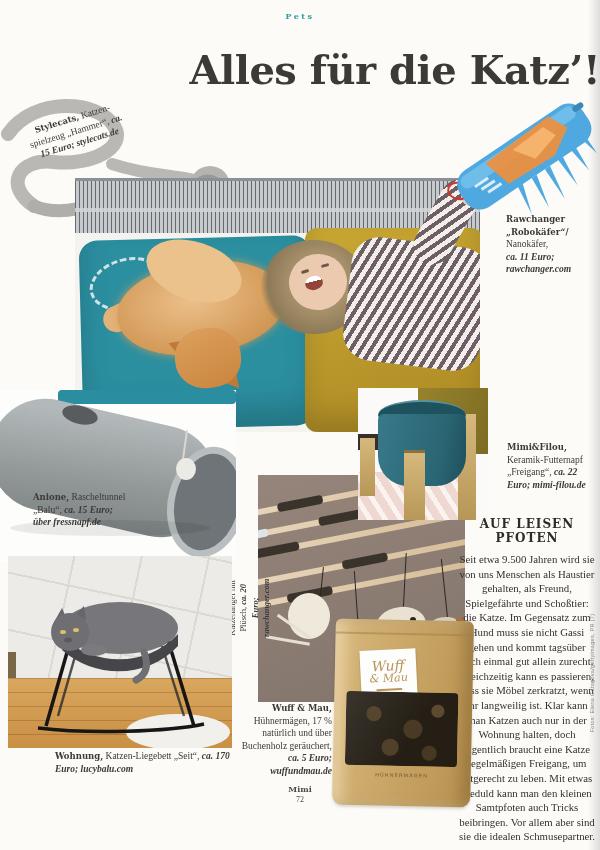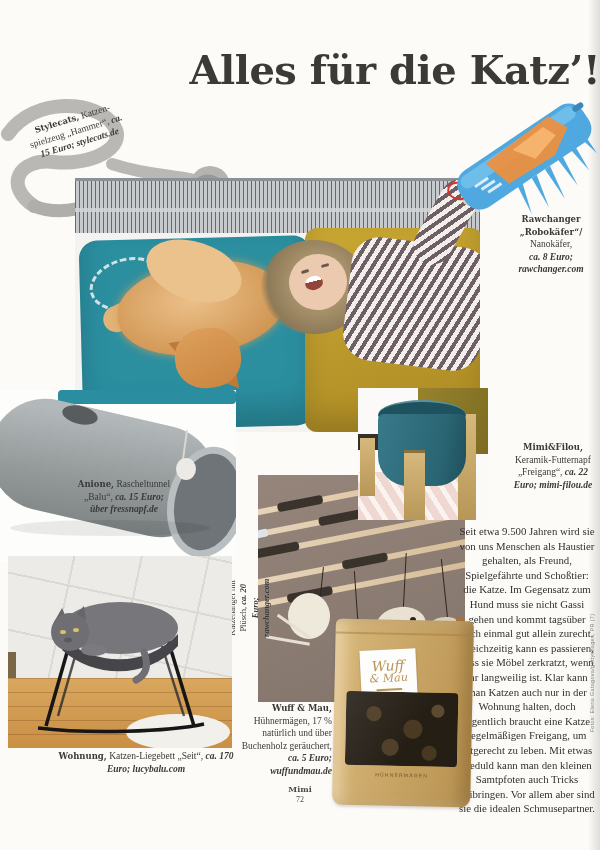--- a/index.html
+++ b/index.html
@@ -8,21 +8,21 @@
   .abs{position:absolute;}
 
   
   .section-label{left:0;right:0;top:11px;text-align:center;font-family:"DejaVu Serif",serif;
     font-weight:bold;font-size:8px;letter-spacing:2.5px;color:#2aa0a4;}
   .title{left:0;right:0;top:46px;text-align:right;font-family:"DejaVu Serif",serif;
     font-weight:bold;font-size:40px;letter-spacing:-0.5px;color:#3c3a36;}
   .intro{left:128px;top:104px;width:344px;text-align:center;font-size:16px;line-height:19.5px;color:#3a4645;}
 
   
-  .cap{font-size:9.5px;line-height:12.5px;color:#3a3a38;text-align:center;}
+  .cap{font-size:9.5px;line-height:12.5px;color:#3a3a38;}
   .cap .nm{font-family:"DejaVu Serif",serif;font-weight:bold;font-size:8.5px;}
   .cap .pr{font-style:italic;font-weight:bold;}
   .blk{display:block;}
 
   
   .hero{left:75px;top:178px;width:405px;height:254px;background:#f4f3f0;overflow:hidden;}
   .grate{left:0;top:0;width:100%;height:52px;border-top:3px solid #8a9095;
     background:repeating-linear-gradient(90deg,#646a70 0 1px,#c6cacc 1px 4px);}
   .grate-rail{left:0;top:30px;width:100%;height:4px;background:#d2d5d6;opacity:.85;}
   .cushion-teal{left:6px;top:60px;width:232px;height:190px;border-radius:18px;background:#2b8fa0;
@@ -59,21 +59,21 @@
   .tunnel-photo{left:0;top:390px;width:236px;height:172px;background:#fdfdfc;overflow:hidden;}
   .pillow-strip{left:58px;top:0;width:178px;height:14px;background:#2a8da0;border-radius:4px;}
   .tunnel-body{left:-12px;top:22px;width:230px;height:112px;border-radius:56px;transform:rotate(13deg);
     background:linear-gradient(175deg,#b3b8ba 10%,#939899 60%,#7e8384);}
   .tunnel-endR{left:168px;top:56px;width:64px;height:98px;border-radius:50%;background:#6e7477;
     border:7px solid #b9bec0;transform:rotate(13deg);}
   .tunnel-hole{left:62px;top:16px;width:36px;height:18px;border-radius:50%;background:#585c5f;transform:rotate(13deg);}
   .tunnel-string{left:184px;top:40px;width:1.5px;height:30px;background:#d9d7d2;transform:rotate(8deg);}
   .tunnel-ball{left:176px;top:68px;width:20px;height:22px;border-radius:50%;background:#eceae5;}
   .tunnel-shadow{left:10px;top:130px;width:200px;height:16px;border-radius:50%;background:rgba(0,0,0,.08);}
-  .cap-anione{left:33px;top:88px;width:94px;margin-left:44px;}
+  .cap-anione{left:33px;top:101px;width:94px;}
 
   
   .bowl-photo{left:358px;top:388px;width:130px;height:132px;background:#fbfaf8;overflow:hidden;}
   .olive{left:60px;top:0;width:70px;height:66px;background:linear-gradient(115deg,#97832d,#7c6b22);}
   .pink-sticks{left:0;top:84px;width:118px;height:48px;
     background:repeating-linear-gradient(58deg,#f0d8d2 0 8px,#faf3f0 8px 13px);}
   .post{background:linear-gradient(#d6b87c,#b79757);}
   .post-black{left:0;top:46px;width:26px;height:16px;background:#35302a;}
   .post-left{left:2px;top:50px;width:15px;height:58px;}
   .post-right{left:100px;top:26px;width:18px;height:106px;}
@@ -148,20 +148,21 @@
   .edge-shade{right:0;top:0;width:12px;height:850px;background:linear-gradient(90deg,rgba(0,0,0,0),rgba(0,0,0,.12));}
 
   .cap-stylecats{left:26px;top:112px;width:100px;text-align:center;transform:rotate(-17deg);}
   .cap-robokaefer{left:506px;top:213px;width:90px;}
 </style>
 </head>
 <body>
 
 <div class="page">
 
+  <div class="abs section-label">Pets</div>
   <h1 class="abs title" style="margin:0;">Alles für die Katz’!</h1>
 
   <svg class="abs" style="left:-6px;top:82px;" width="282" height="142" viewBox="0 0 282 142">
     <path d="M14,52 C40,14 104,18 120,44 C134,66 96,84 60,80 C24,76 10,104 40,124" fill="none" stroke="#b9b8b4" stroke-width="14" stroke-linecap="round"></path>
     <path d="M40,124 C78,140 120,112 150,104" fill="none" stroke="#afaeaa" stroke-width="13" stroke-linecap="round"></path>
     <path d="M118,82 C160,96 190,92 212,102" fill="none" stroke="#b9b8b4" stroke-width="12" stroke-linecap="round"></path>
     <circle cx="216" cy="104" r="20" fill="#b5b4b0"></circle>
     <path d="M204,98 C212,92 226,94 228,106 C228,116 214,118 208,112" fill="none" stroke="#9a9995" stroke-width="4"></path>
     <path d="M232,110 C252,118 266,112 276,120" fill="none" stroke="#afaeaa" stroke-width="10" stroke-linecap="round"></path>
   </svg>
@@ -209,21 +210,21 @@
         <polygon points="102,86 108,86 104,120"></polygon>
         <polygon points="118,84 124,84 122,114"></polygon>
         <polygon points="132,78 138,78 138,104"></polygon>
       </g>
       <rect x="142" y="52" width="12" height="6" rx="3" fill="#3c86b8"></rect>
     </g>
   </svg>
   <div class="abs cap cap-robokaefer">
     <span class="nm blk">Rawchanger „Robokäfer“/</span>
     <span class="blk">Nanokäfer,</span>
-    <span class="pr blk">ca. 8 Euro; rawchanger.com</span>
+    <span class="pr blk">ca. 11 Euro; rawchanger.com</span>
   </div>
 
   <div class="abs tunnel-photo">
     <div class="abs pillow-strip"></div>
     <div class="abs tunnel-body"></div>
     <div class="abs tunnel-hole"></div>
     <div class="abs tunnel-endR"></div>
     <div class="abs tunnel-string"></div>
     <div class="abs tunnel-ball"></div>
     <div class="abs tunnel-shadow"></div>
@@ -281,20 +282,21 @@
     <div class="abs post post-right"></div>
     <div class="abs bowl-rim"></div>
     <div class="abs bowl-body"></div>
     <div class="abs post post-mid"></div>
   </div>
   <div class="abs cap cap-mimifilou">
     <span class="nm blk">Mimi&amp;Filou,</span><span>Keramik-Futternapf „Freigang“, </span><span class="pr">ca. 22 Euro; mimi-filou.de</span>
   </div>
 
   <div class="abs article">
+    <h3>AUF LEISEN PFOTEN</h3>
     <p>Seit etwa 9.500 Jahren wird sie von uns Menschen als Haustier gehalten, als Freund, Spielgefährte und Schoßtier: die Katze. Im Gegensatz zum Hund muss sie nicht Gassi gehen und kommt tagsüber auch einmal gut allein zurecht. Gleichzeitig kann es passieren, dass sie Möbel zerkratzt, wenn ihr langweilig ist. Klar kann man Katzen auch nur in der Wohnung halten, doch eigentlich braucht eine Katze regelmäßigen Freigang, um artgerecht zu leben. Mit etwas Geduld kann man den kleinen Samtpfoten auch Tricks beibringen. Vor allem aber sind sie die idealen Schmusepartner.</p>
   </div>
 
   <div class="abs bed-photo">
     <div class="abs tilelines1"></div>
     <div class="abs tilelines2"></div>
     <div class="abs doorway"></div>
     <div class="abs wood-floor"></div>
     <div class="abs rug"></div>
     <svg class="abs" style="left:10px;top:20px;" width="204" height="164" viewBox="0 0 204 164">

